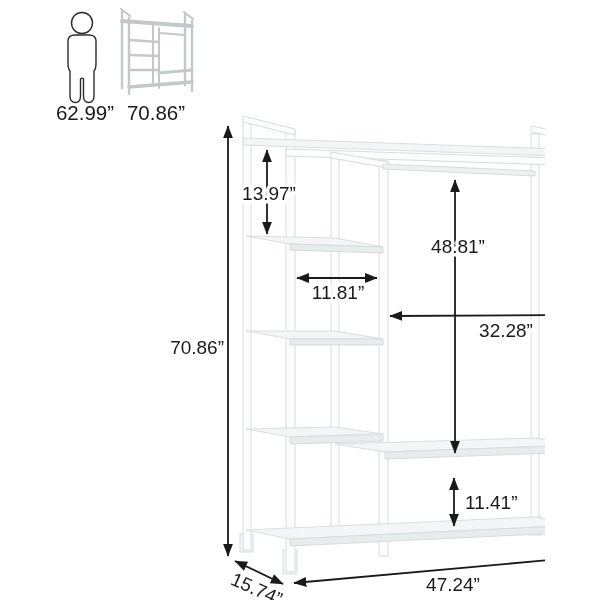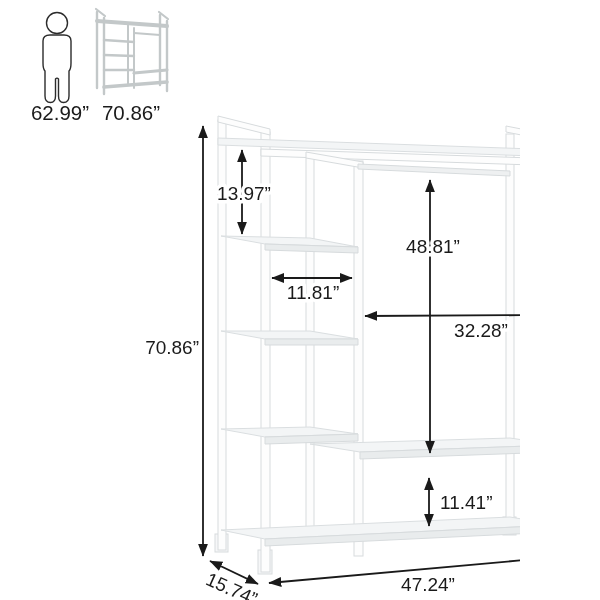--- a/index.html
+++ b/index.html
@@ -1,18 +1,19 @@
 <!DOCTYPE html>
 <html><head>
 <meta charset="utf-8">
 <style>
   html,body{margin:0;padding:0;background:#ffffff;}
   .stage{
     position:relative;width:520px;height:600px;background:#ffffff;overflow:hidden;
     font-family:"Liberation Sans","DejaVu Sans",sans-serif;
+    padding-left:25px;
   }
   svg{display:block;}
   .beam{fill:#fdfdfd;stroke:#d7dbdd;stroke-width:1;}
   .slab{fill:#f3f5f6;stroke:#dadee0;stroke-width:1;}
   .lip{fill:#e9eced;stroke:#d7dbdd;stroke-width:1;}
   .rod{fill:#eef0f1;stroke:#d7dbdd;stroke-width:1;}
   .foot{fill:#f6f7f8;stroke:#d7dbdd;stroke-width:1;}
   .dim-line{stroke:#1a1a1a;stroke-width:1.8;fill:none;}
   .dim-label{
     fill:#1a1a1a;font-size:19px;font-family:"Liberation Sans","DejaVu Sans",sans-serif;

